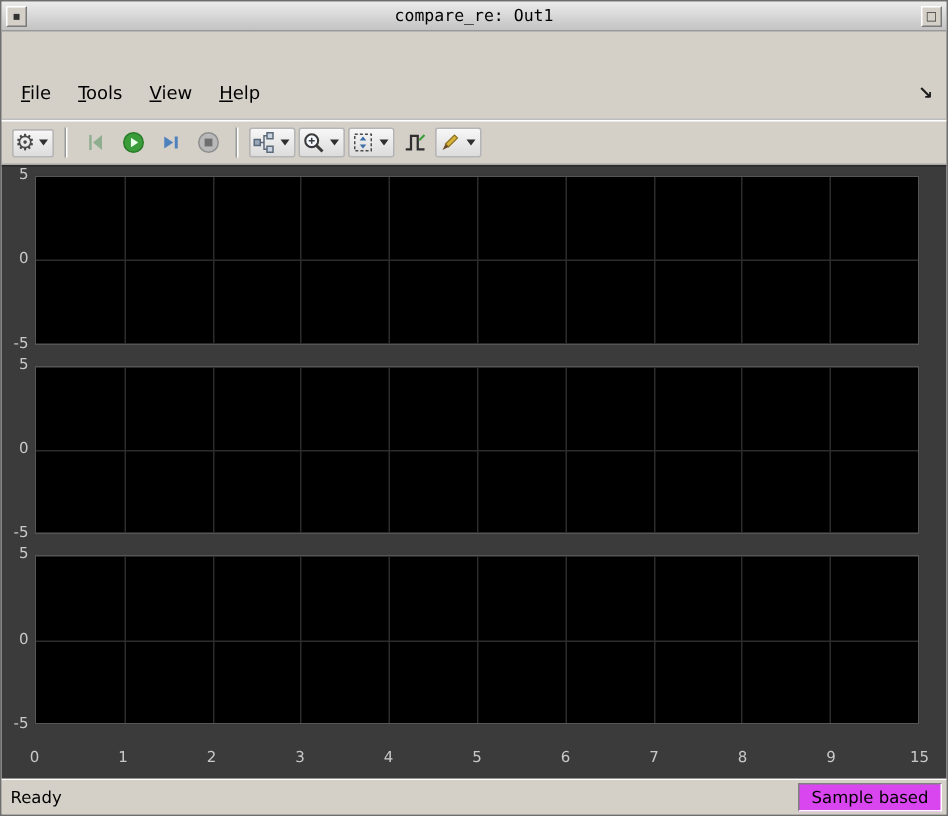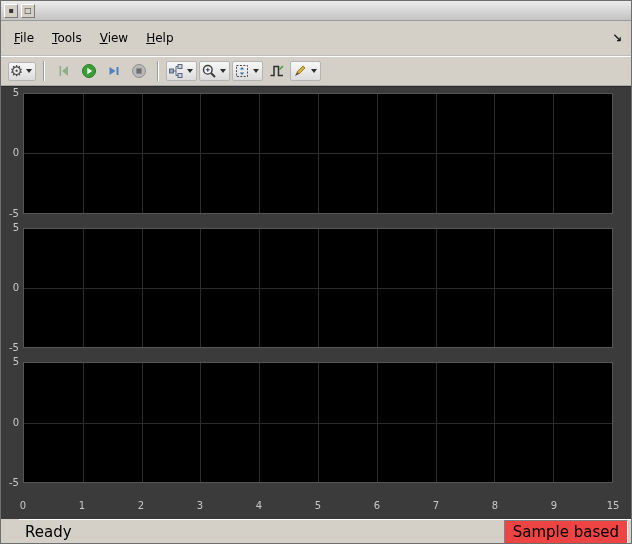--- a/index.html
+++ b/index.html
@@ -34,20 +34,21 @@
     color:#000;
   }
 
   
   .menubar {
     height:27px; flex:0 0 27px;
     display:flex; align-items:center;
     padding:17px 4px;
     font-size:12px; color:#000;
     border-bottom:1px solid #bdbdbd;
+    margin-top:24px;
   }
   .menu-item { padding:3px 9px; cursor:default; }
   .menu-item u { text-decoration:underline; }
   .dock-arrow {
     margin-left:auto; padding:0 5px;
     font-size:12px; font-weight:bold; color:#1a1a1a;
   }
 
   
   .toolbar {
@@ -111,39 +112,40 @@
     font-size:10px; line-height:1; color:#c8c8c8;
   }
 
   
   .statusbar {
     height:24px; flex:0 0 24px;
     background:#d4d0c8;
     border-top:1px solid #fff;
     display:flex; align-items:center;
     padding:0 3px;
-    font-size:15px; color:#000;margin-left:18px;
+    font-size:11px; color:#000;
   }
   .status-left { flex:1; padding-left:3px; }
   .sample-box {
-    background:#ef4444;
+    background:#d946ef;
     border:1px solid; border-color:#808080 #fff #fff #808080;
     padding:2px 8px;
     min-width:92px; text-align:left;
   }
 </style>
 </head>
 <body>
 
 <div class="window">
 
   <div class="titlebar">
     <div class="tb-sysbtn">
       <span>▪</span>
     </div>
+    <div class="title-text">compare_re: Out1</div>
     <div class="tb-sysbtn">
       <span>□</span>
     </div>
   </div>
 
   <div class="menubar">
     <span class="menu-item"><u>F</u>ile</span>
     <span class="menu-item"><u>T</u>ools</span>
     <span class="menu-item"><u>V</u>iew</span>
     <span class="menu-item"><u>H</u>elp</span>

